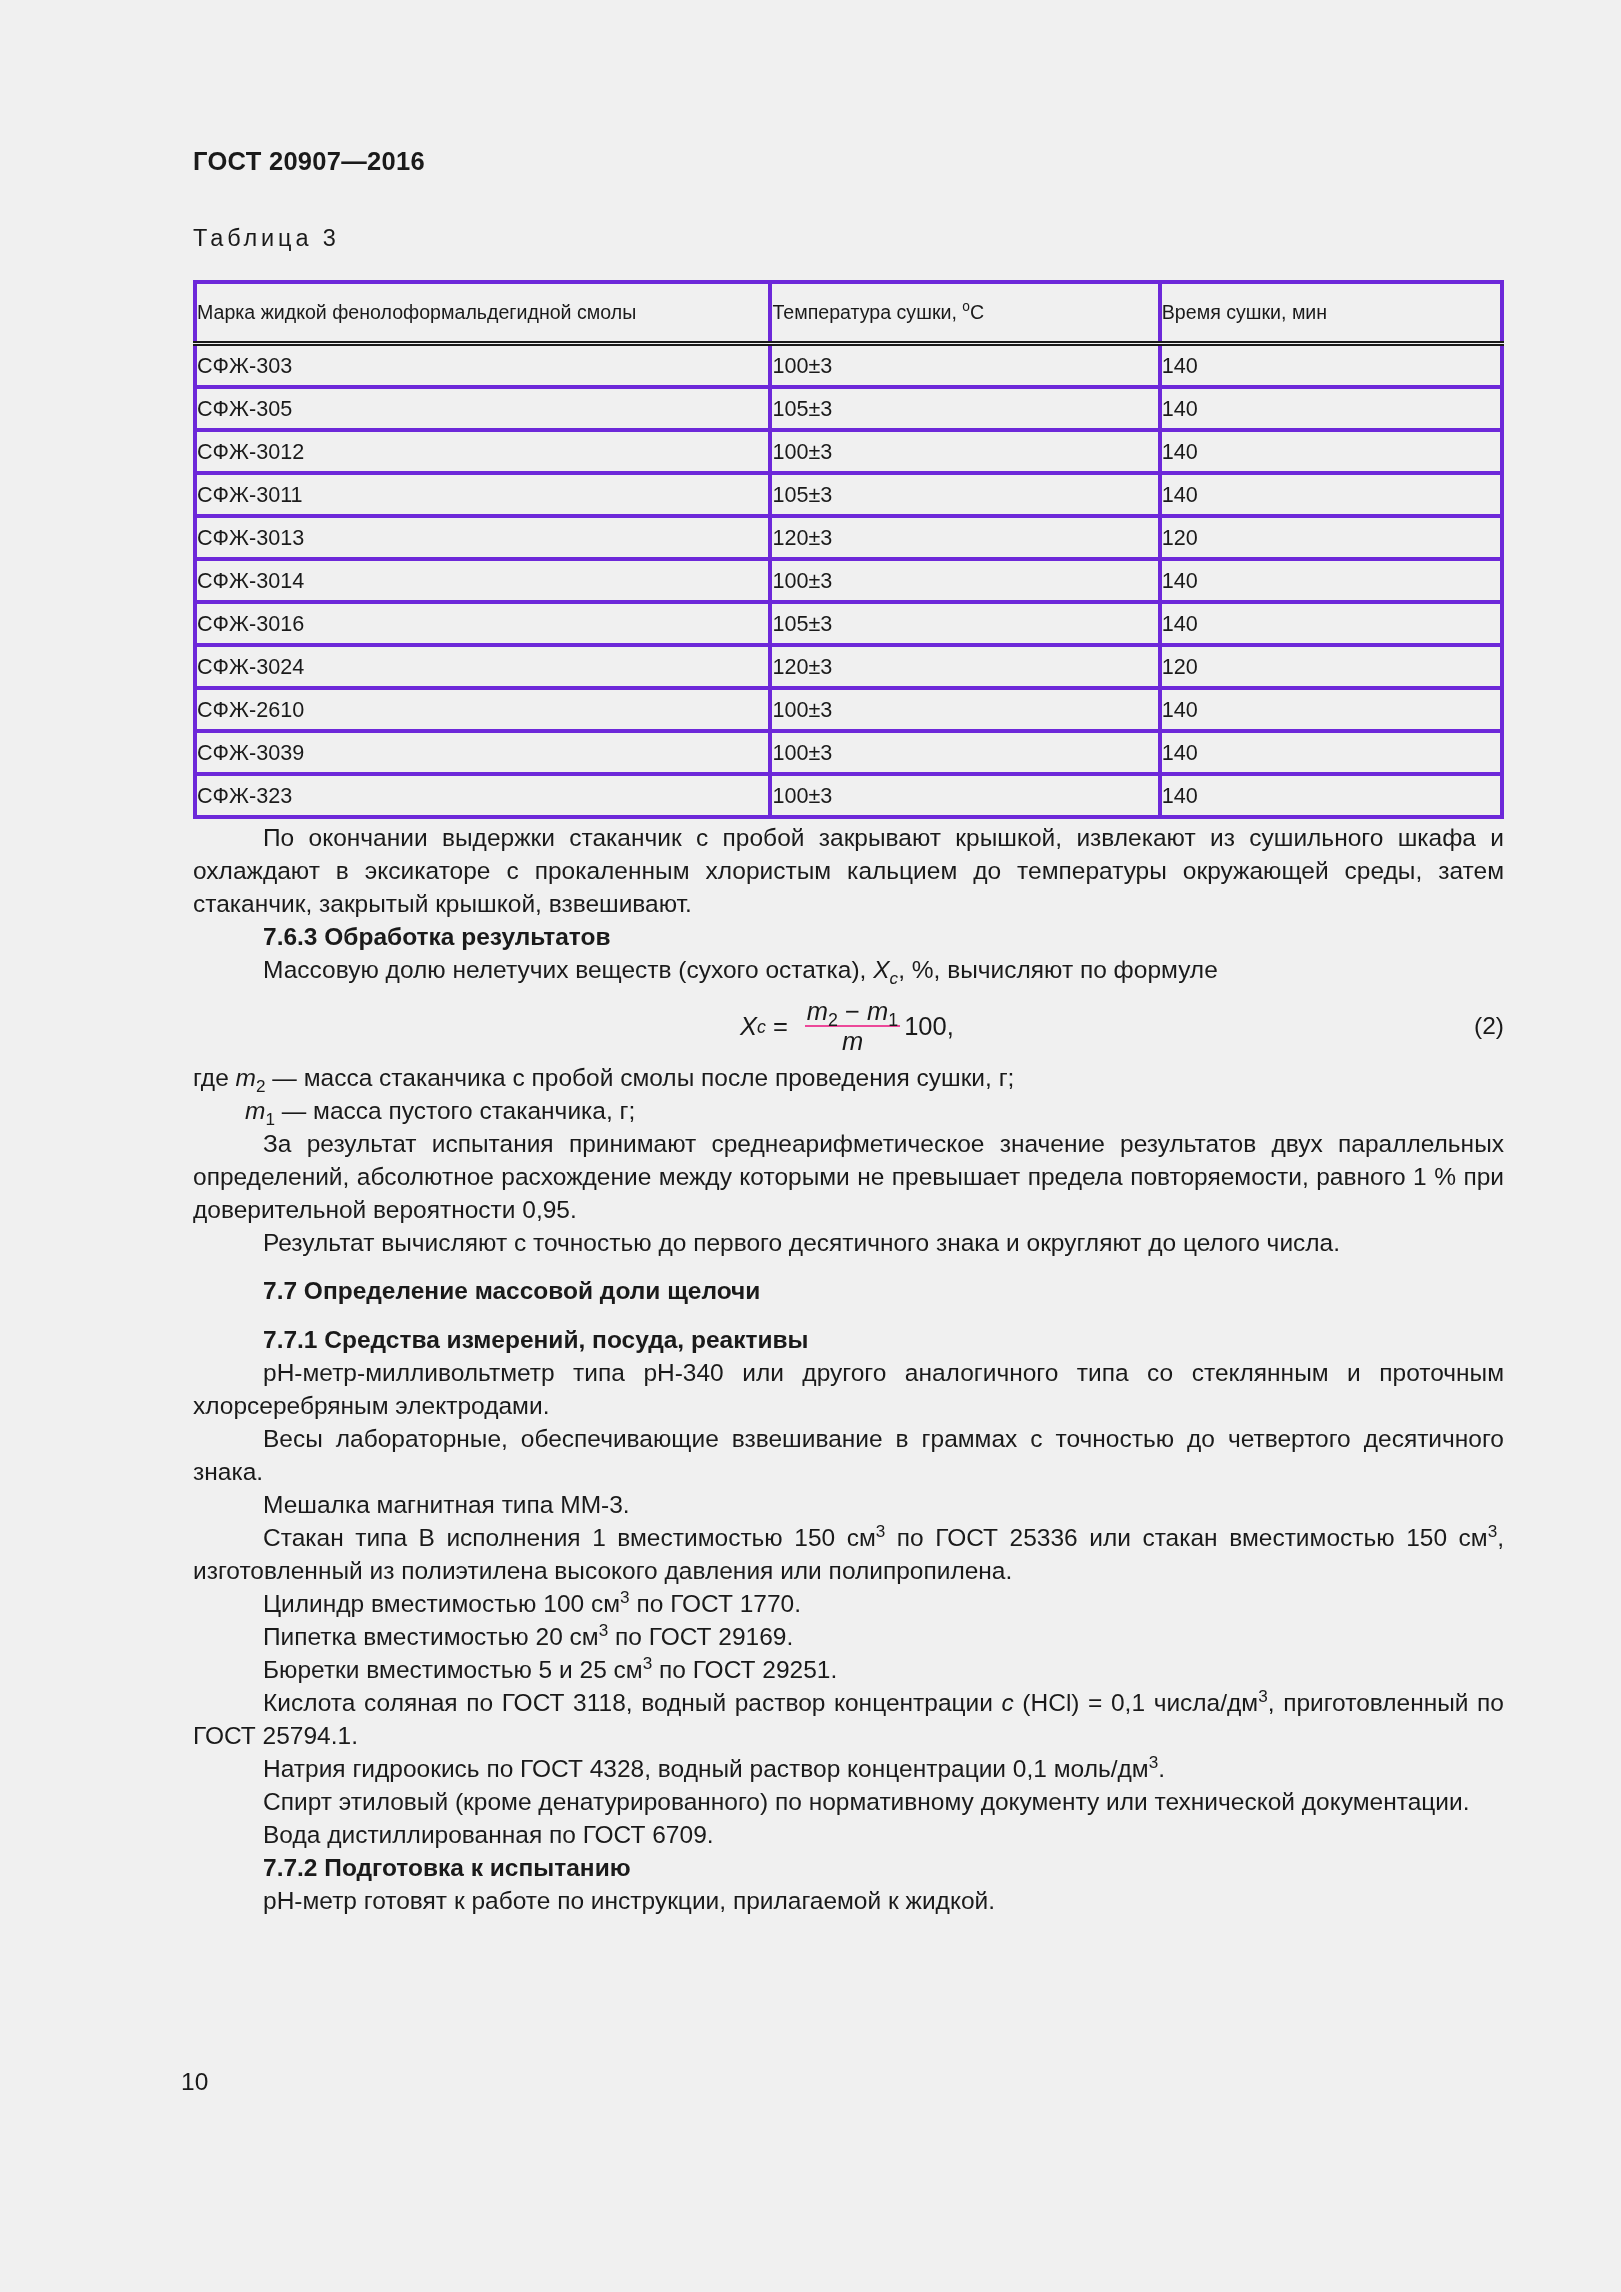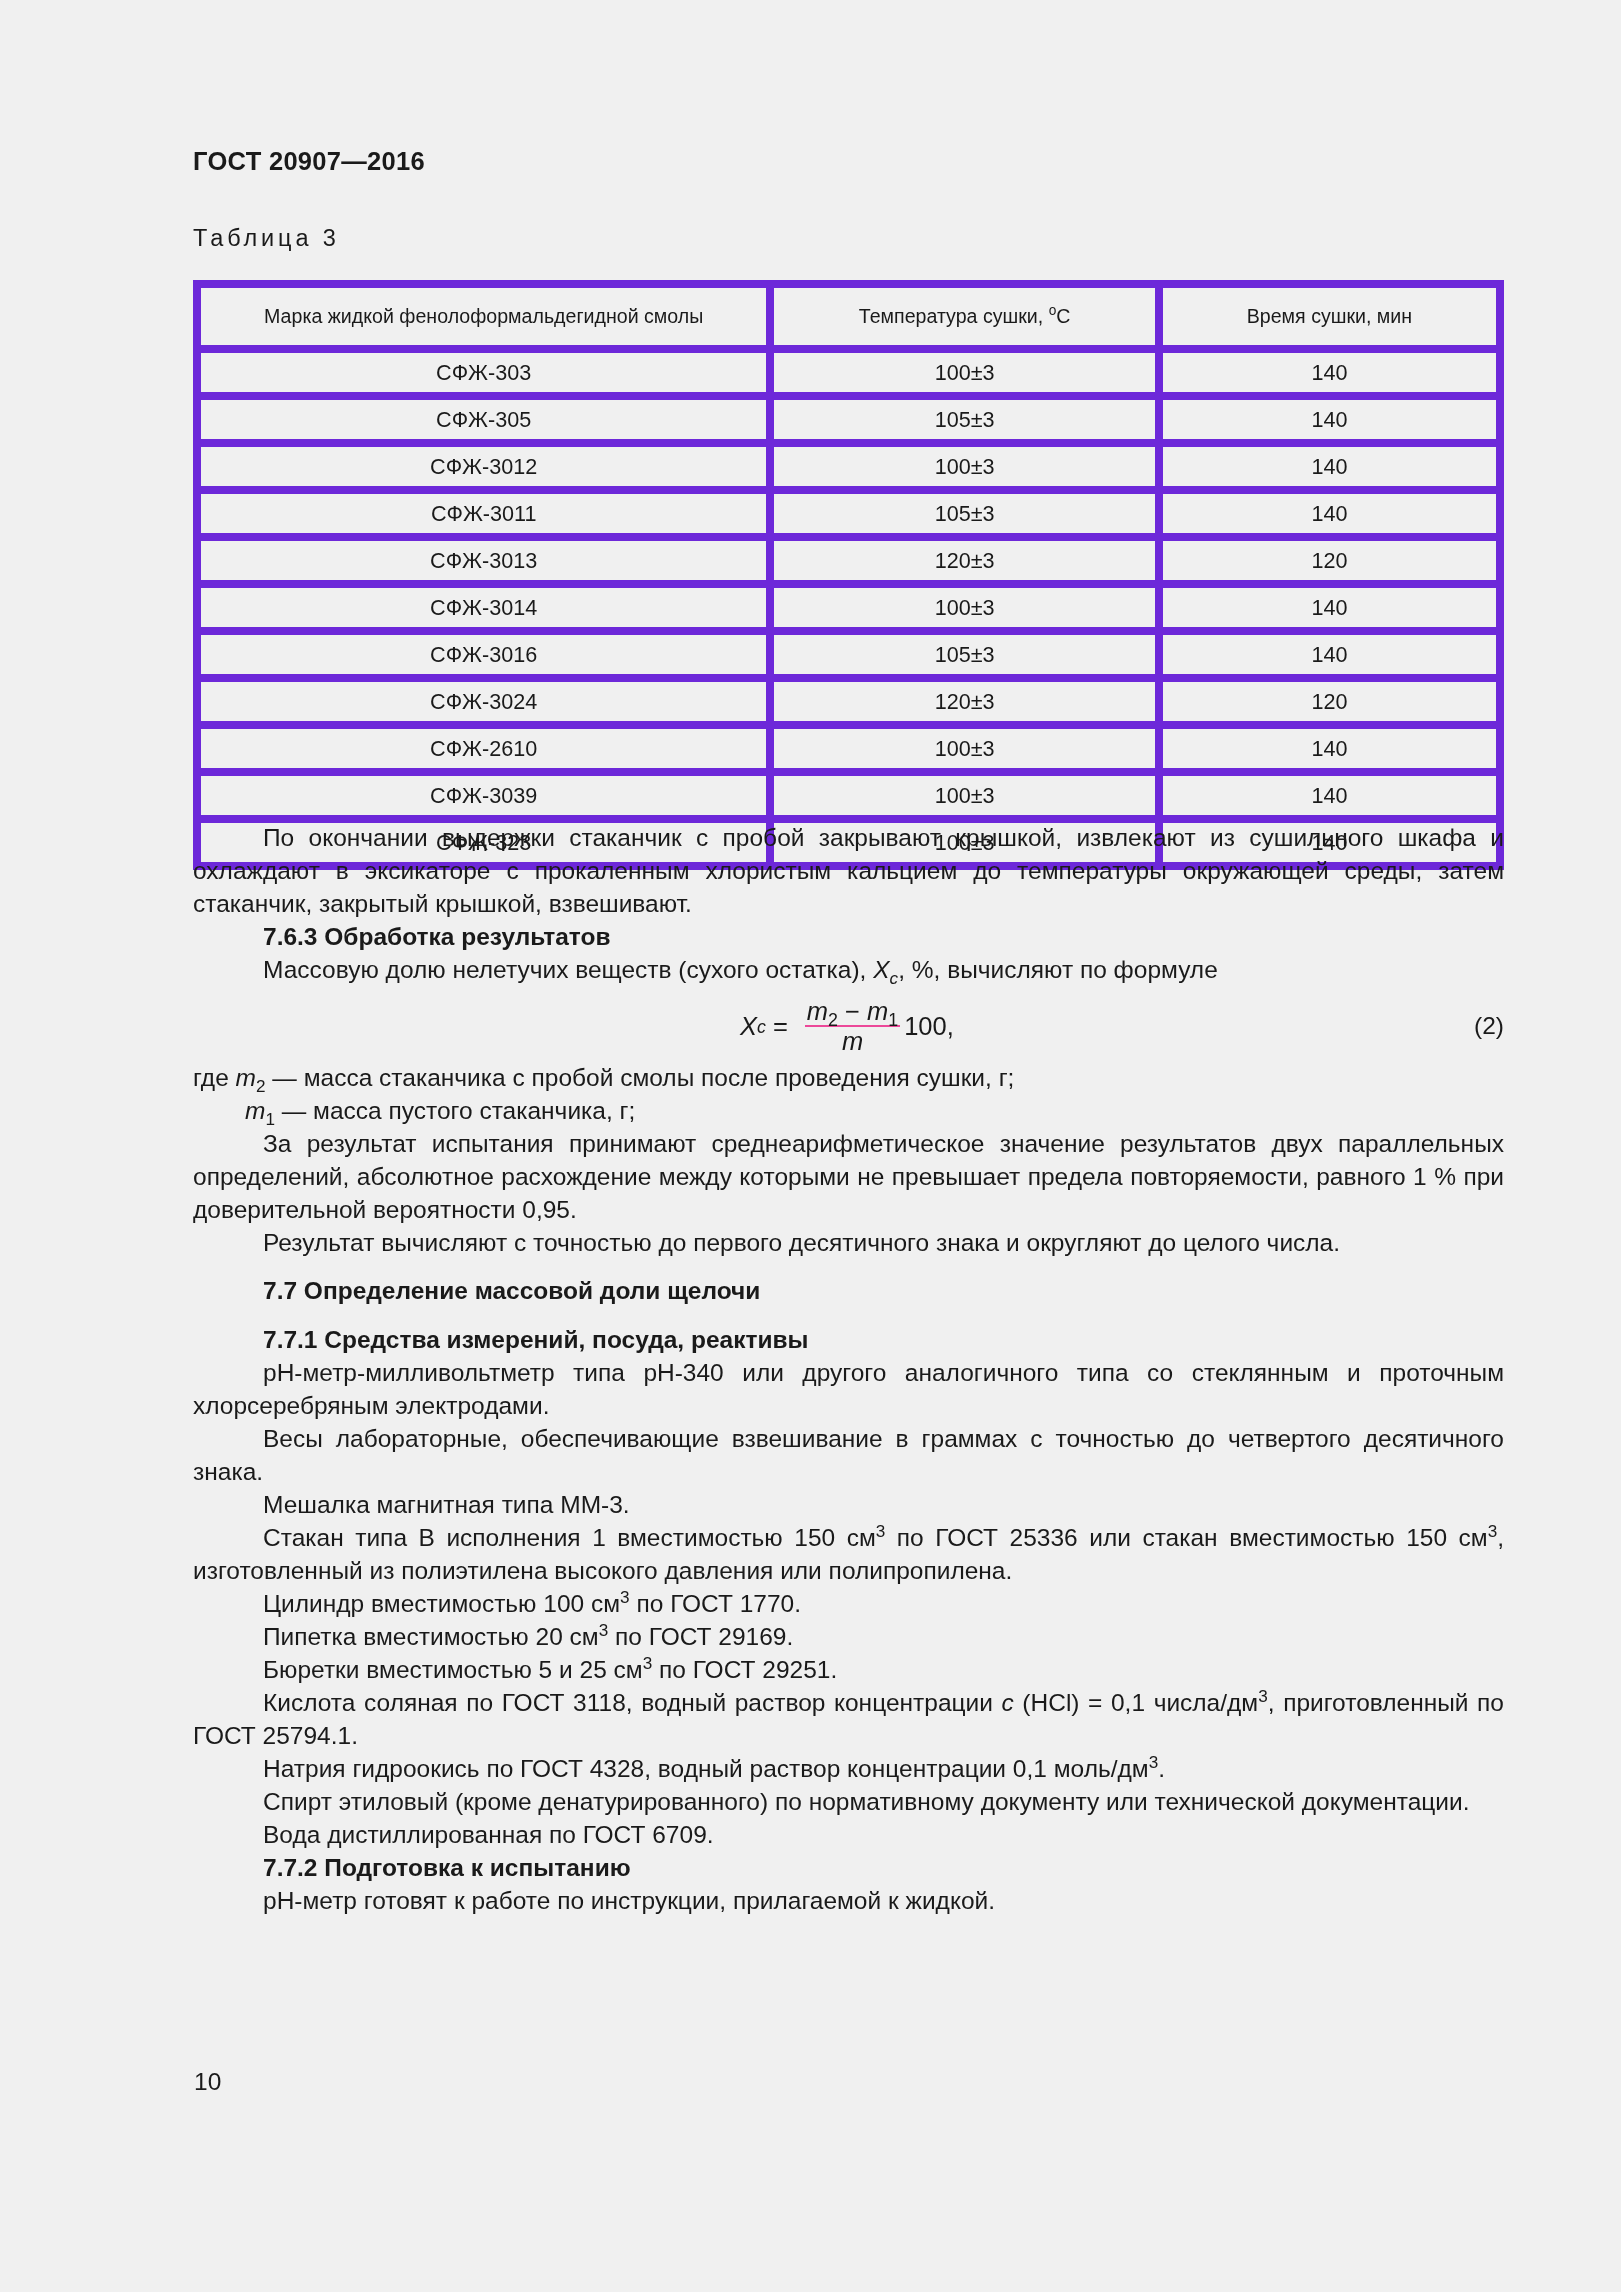--- a/index.html
+++ b/index.html
@@ -8,21 +8,21 @@
     font-family:"Liberation Sans", sans-serif; color:#1a1a1a; overflow:hidden;
   }
   .abs { position:absolute; }
   .doc-title { left:193px; top:147px; font-size:25.5px; font-weight:bold; letter-spacing:0.3px; }
   .table-caption { left:193px; top:225px; font-size:23.5px; letter-spacing:3.9px; }
   table.t3 {
     position:absolute; left:193px; top:280px; width:1311px;
     border-collapse:collapse; font-size:21.6px;
   }
   table.t3 th, table.t3 td {
-    border:8px solid #6d28d9; text-align:center; padding:0; font-weight:normal;
+    border:4px solid #6d28d9; text-align:left; padding:0; font-weight:normal;
   }
   table.t3 th { height:57px; font-size:19.6px; }
   table.t3 thead tr { border-bottom:5.9px double #1a1a1a; }
   table.t3 thead th { border-bottom:5.9px double #1a1a1a; }
   table.t3 td { height:39px; }
   table.t3 .c1 { width:576px; }
   table.t3 .c2 { width:389px; }
   table.t3 .c3 { width:342px; }
   .text {
     position:absolute; left:193px; width:1311px; font-size:24.5px; line-height:33px;
@@ -37,21 +37,21 @@
   }
   .formula .expr {
     position:absolute; left:547px; top:3.9px; font-size:25.5px; display:flex; align-items:center;
   }
   .frac { display:inline-flex; flex-direction:column; align-items:center; margin:0 3.9px 0 9.8px; }
   .frac .num { border-bottom:2px solid #ec4899; padding:0 2px; line-height:27.4px; }
   .frac .den { line-height:29px; }
   .formula .eqno { position:absolute; right:0; top:15.7px; font-size:24.5px; }
   i { font-style:italic; }
   sub, sup { font-size:70%; line-height:0; }
-  .page-number { left:194px; top:2068px; font-size:24.5px; }
+  .page-number { left:181px; top:2068px; font-size:24.5px; }
 </style>
 </head>
 <body>
 
 <div class="abs doc-title">ГОСТ 20907—2016</div>
 <div class="abs table-caption">Таблица 3</div>
 
 <table class="t3">
   <thead>
     <tr>

